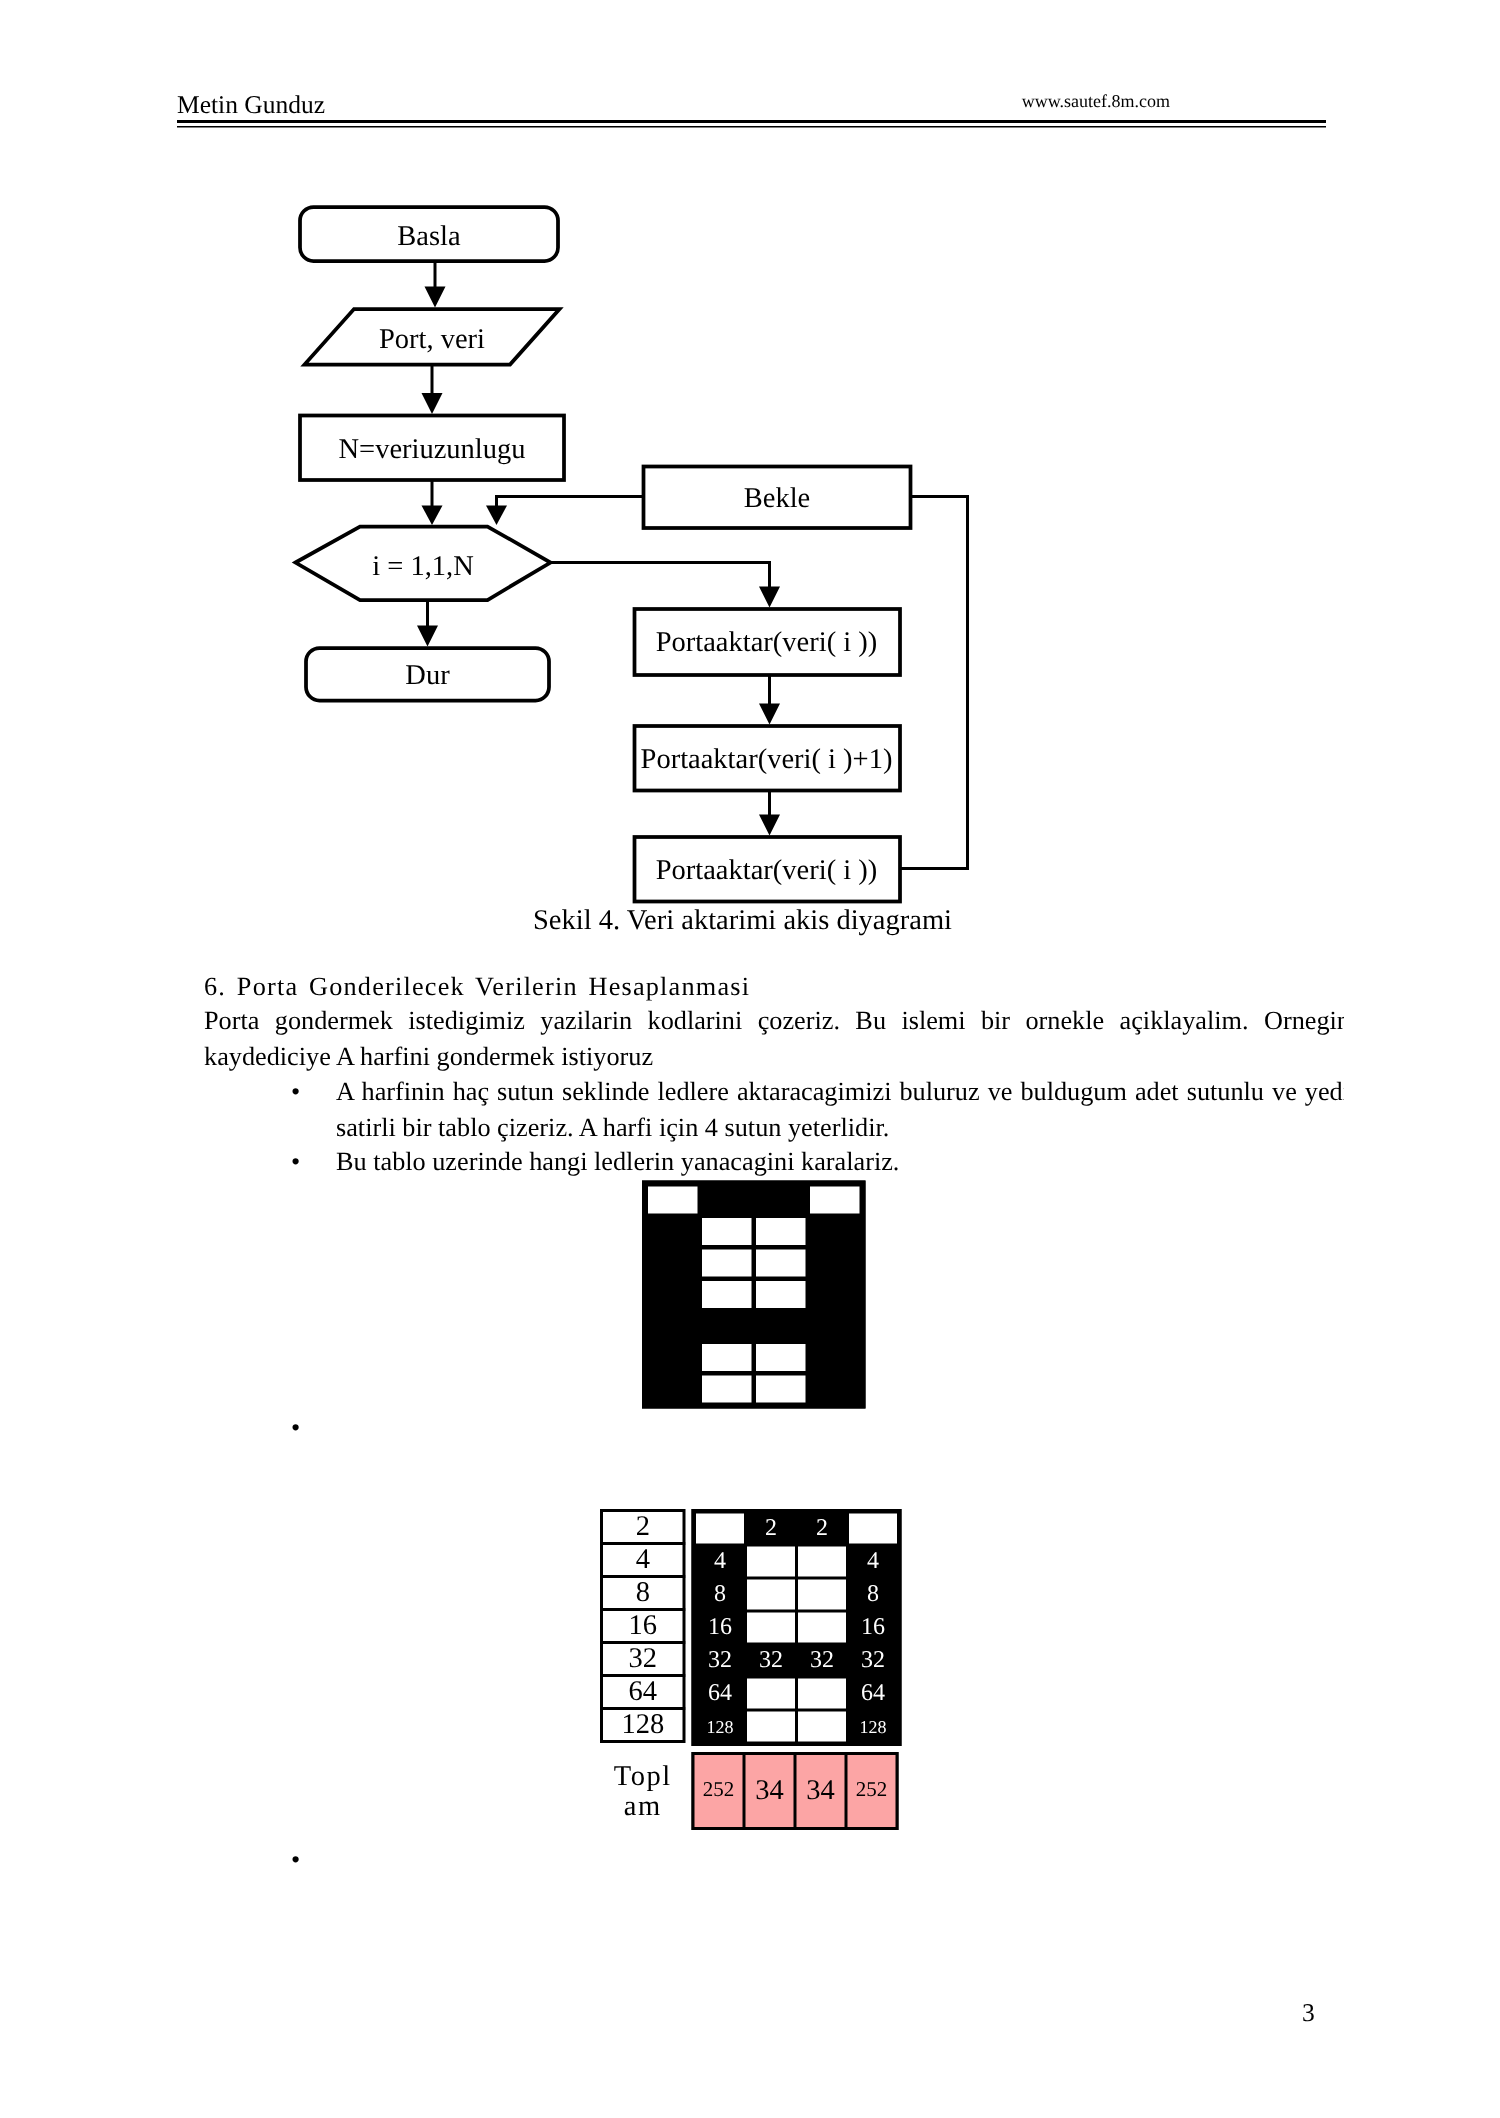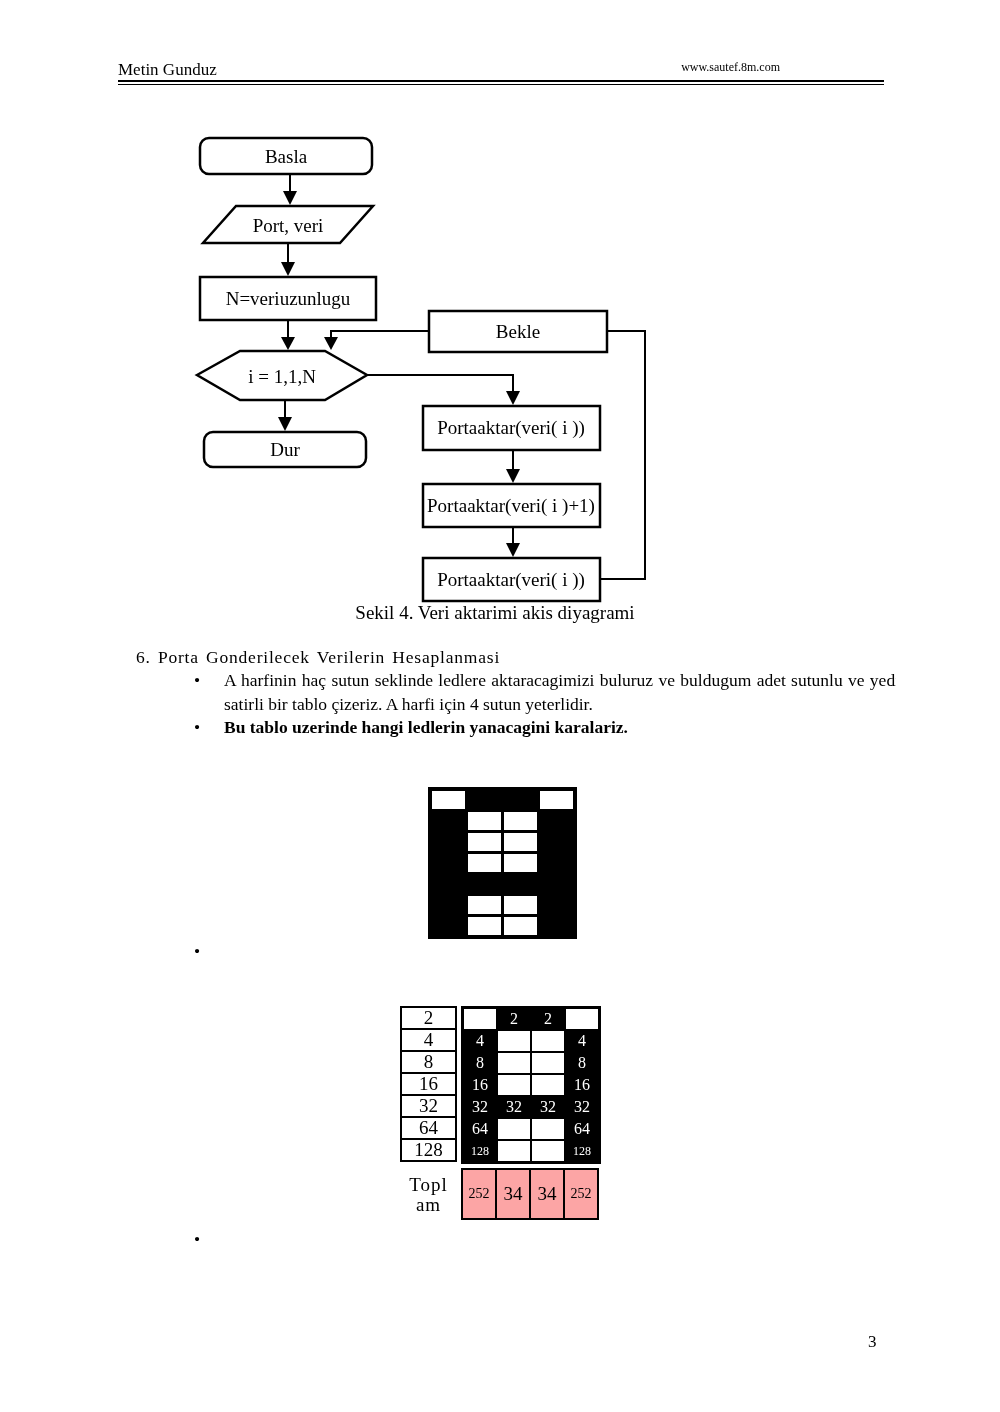--- a/index.html
+++ b/index.html
@@ -23,21 +23,21 @@
   .textblock{position:absolute;left:136px;width:764px;font-size:17.5px;line-height:23.4px;}
   .tb1{top:646px;}
   .tb2{top:940px;}
   .tb3{top:1228px;}
   h2.sec{font-size:17.5px;font-weight:normal;letter-spacing:0.8px;word-spacing:2px;margin:0;line-height:23.4px;}
   p.intro{margin:0;text-align:justify;}
   ul.blist{margin:0;padding:0;list-style:none;}
   ul.blist li{display:flex;margin:0;}
   .bmark{width:30px;margin-left:58px;flex:0 0 auto;text-align:left;}
   .btext{flex:1;text-align:justify;}
-  .btext.lastline{text-align:left;font-weight:bold;}
+  .btext.lastline{text-align:left;}
 
   
   .ledgrid{position:absolute;left:428px;top:787px;display:grid;
            grid-template-columns:repeat(4,33px);grid-auto-rows:18px;gap:3px;
            background:#000;border:4px solid #000;}
   .ledgrid .on{background:#000;}
   .ledgrid .off{background:#fff;}
 
   
   .vtable{position:absolute;left:400px;top:1006px;width:210px;height:220px;}
@@ -118,20 +118,21 @@
     <text x="511" y="512" text-anchor="middle">Portaaktar(veri( i )+1)</text>
 
     <rect class="shape" x="423" y="558" width="177" height="43"></rect>
     <text x="511" y="586" text-anchor="middle">Portaaktar(veri( i ))</text>
 
     <text x="495" y="619" text-anchor="middle">Sekil 4. Veri aktarimi akis diyagrami</text>
   </svg>
 
   <div class="textblock tb1">
     <h2 class="sec">6. Porta Gonderilecek Verilerin Hesaplanmasi</h2>
+    <p class="intro">Porta gondermek istedigimiz yazilarin kodlarini çozeriz. Bu islemi bir ornekle açiklayalim. Ornegin kaydediciye A harfini gondermek istiyoruz</p>
     <ul class="blist">
       <li>
         <span class="bmark">•</span>
         <span class="btext">A harfinin haç sutun seklinde ledlere aktaracagimizi buluruz ve buldugum adet sutunlu ve yedi satirli bir tablo çizeriz. A harfi için 4 sutun yeterlidir.</span>
       </li>
       <li>
         <span class="bmark">•</span>
         <span class="btext lastline">Bu tablo uzerinde hangi ledlerin yanacagini karalariz.</span>
       </li>
     </ul>

